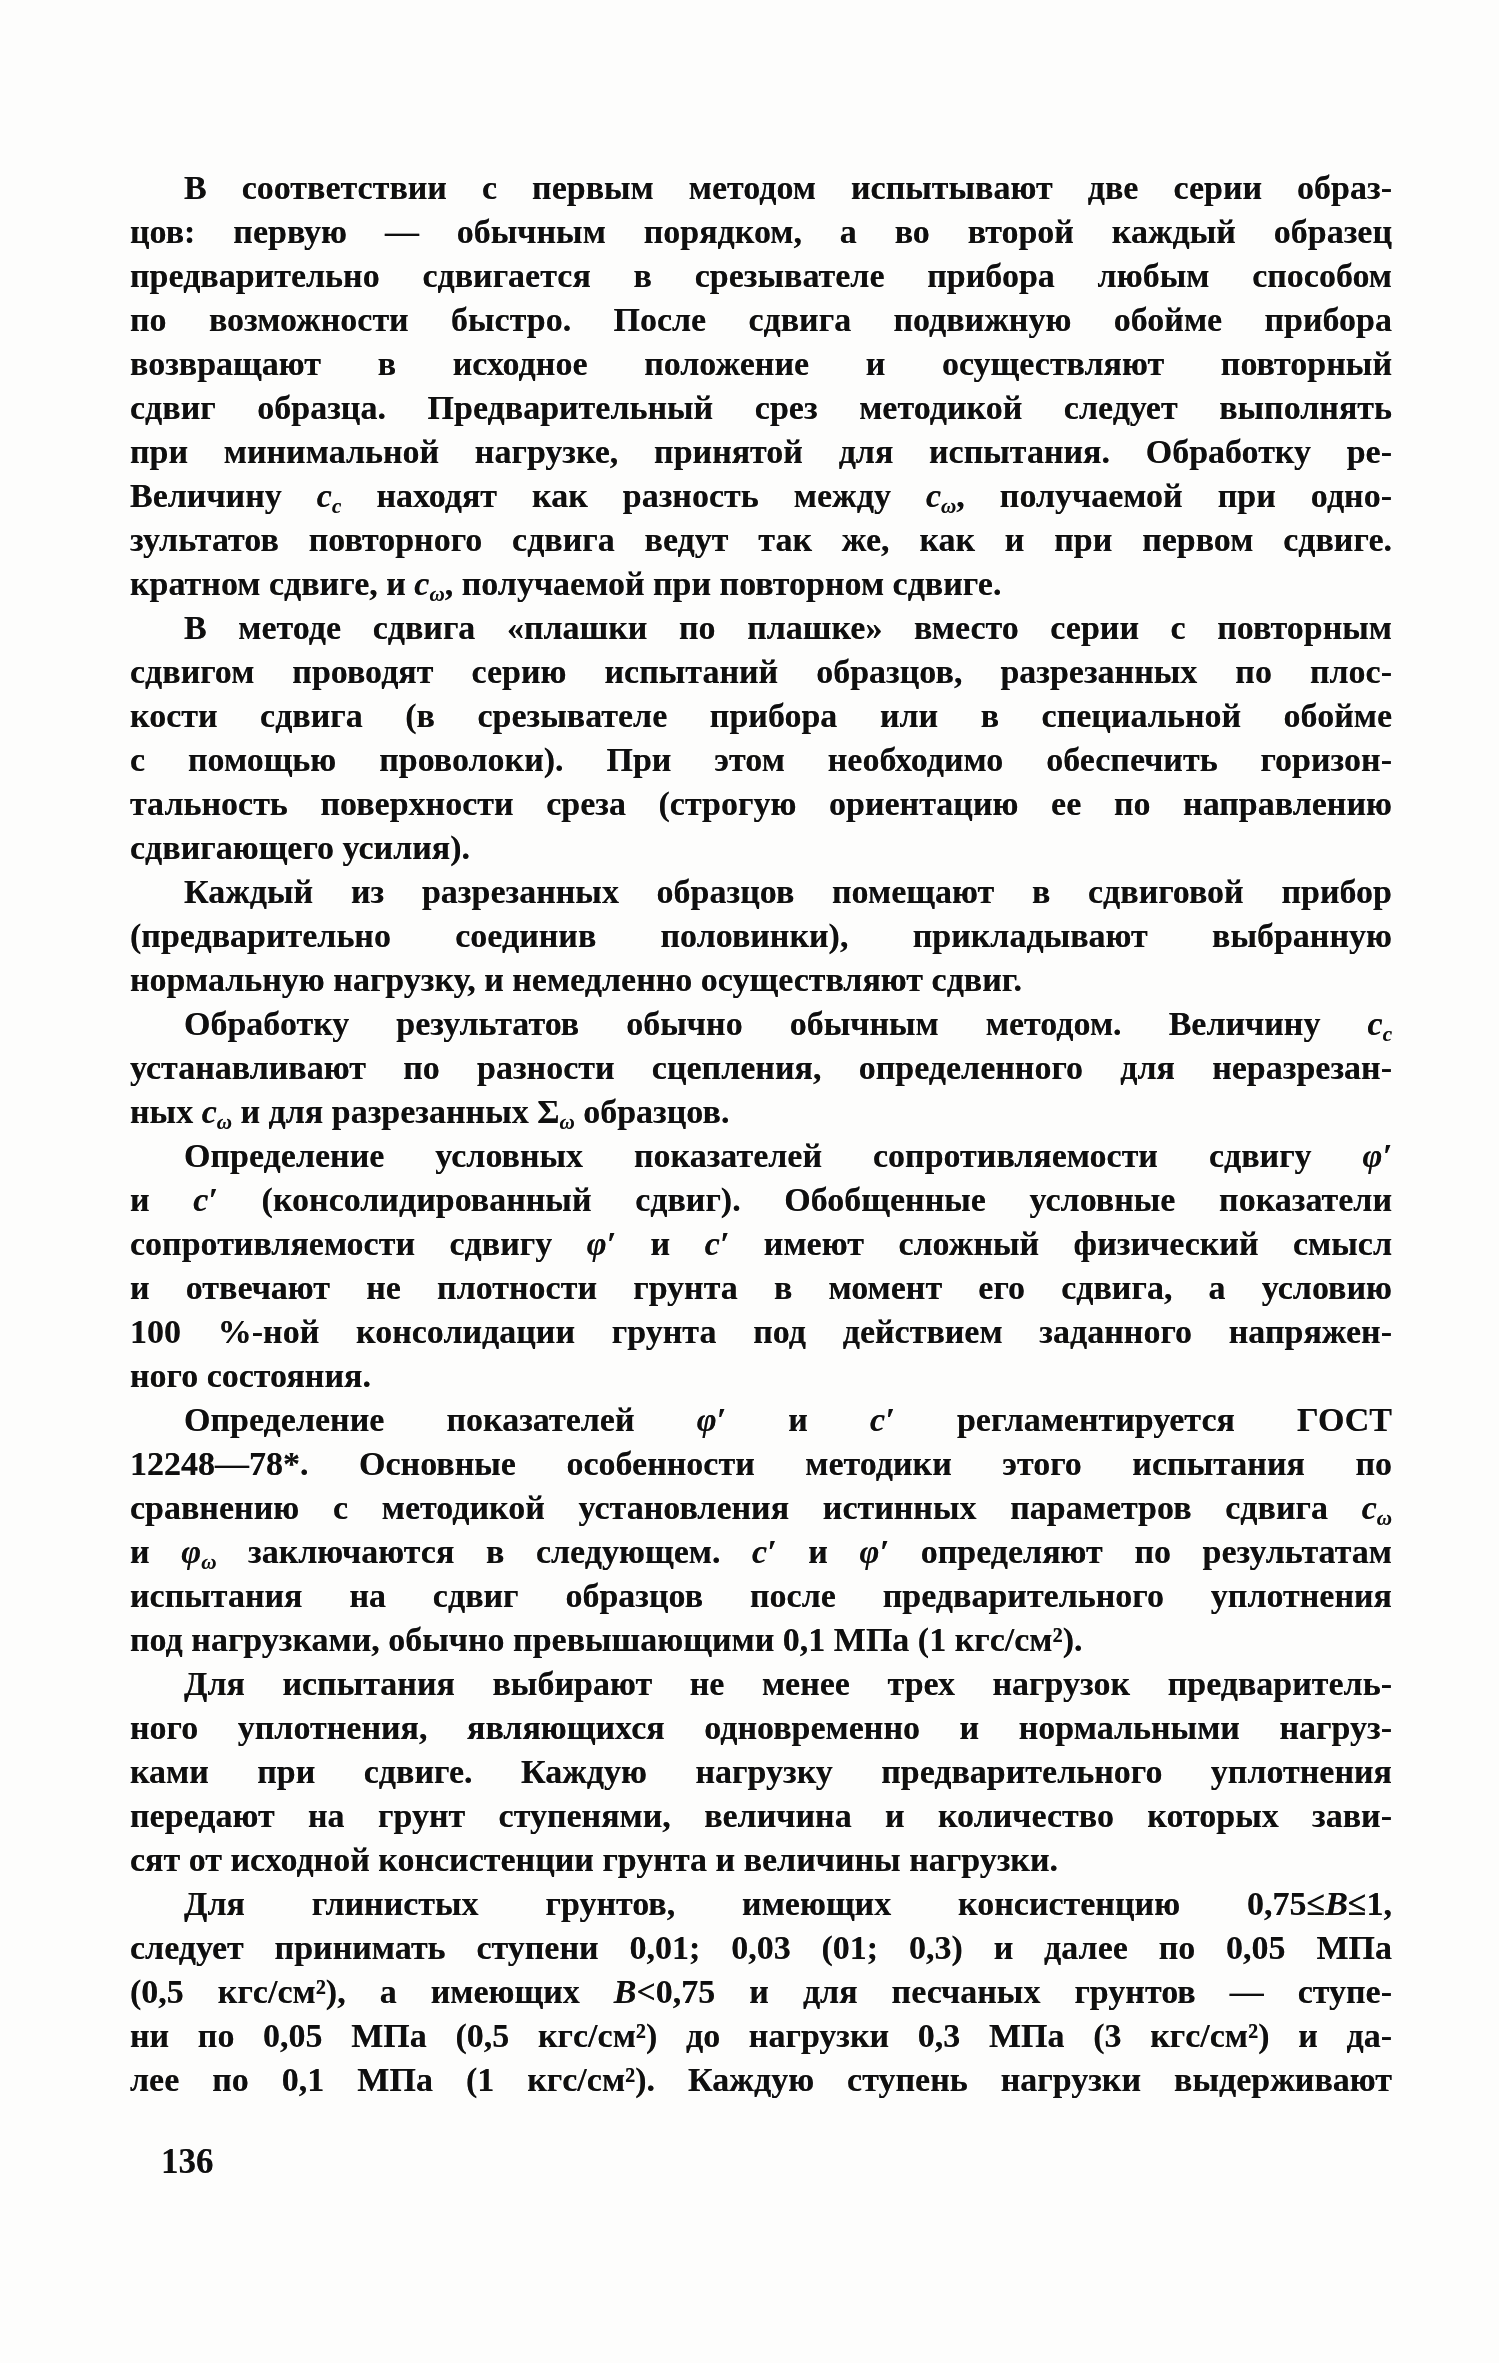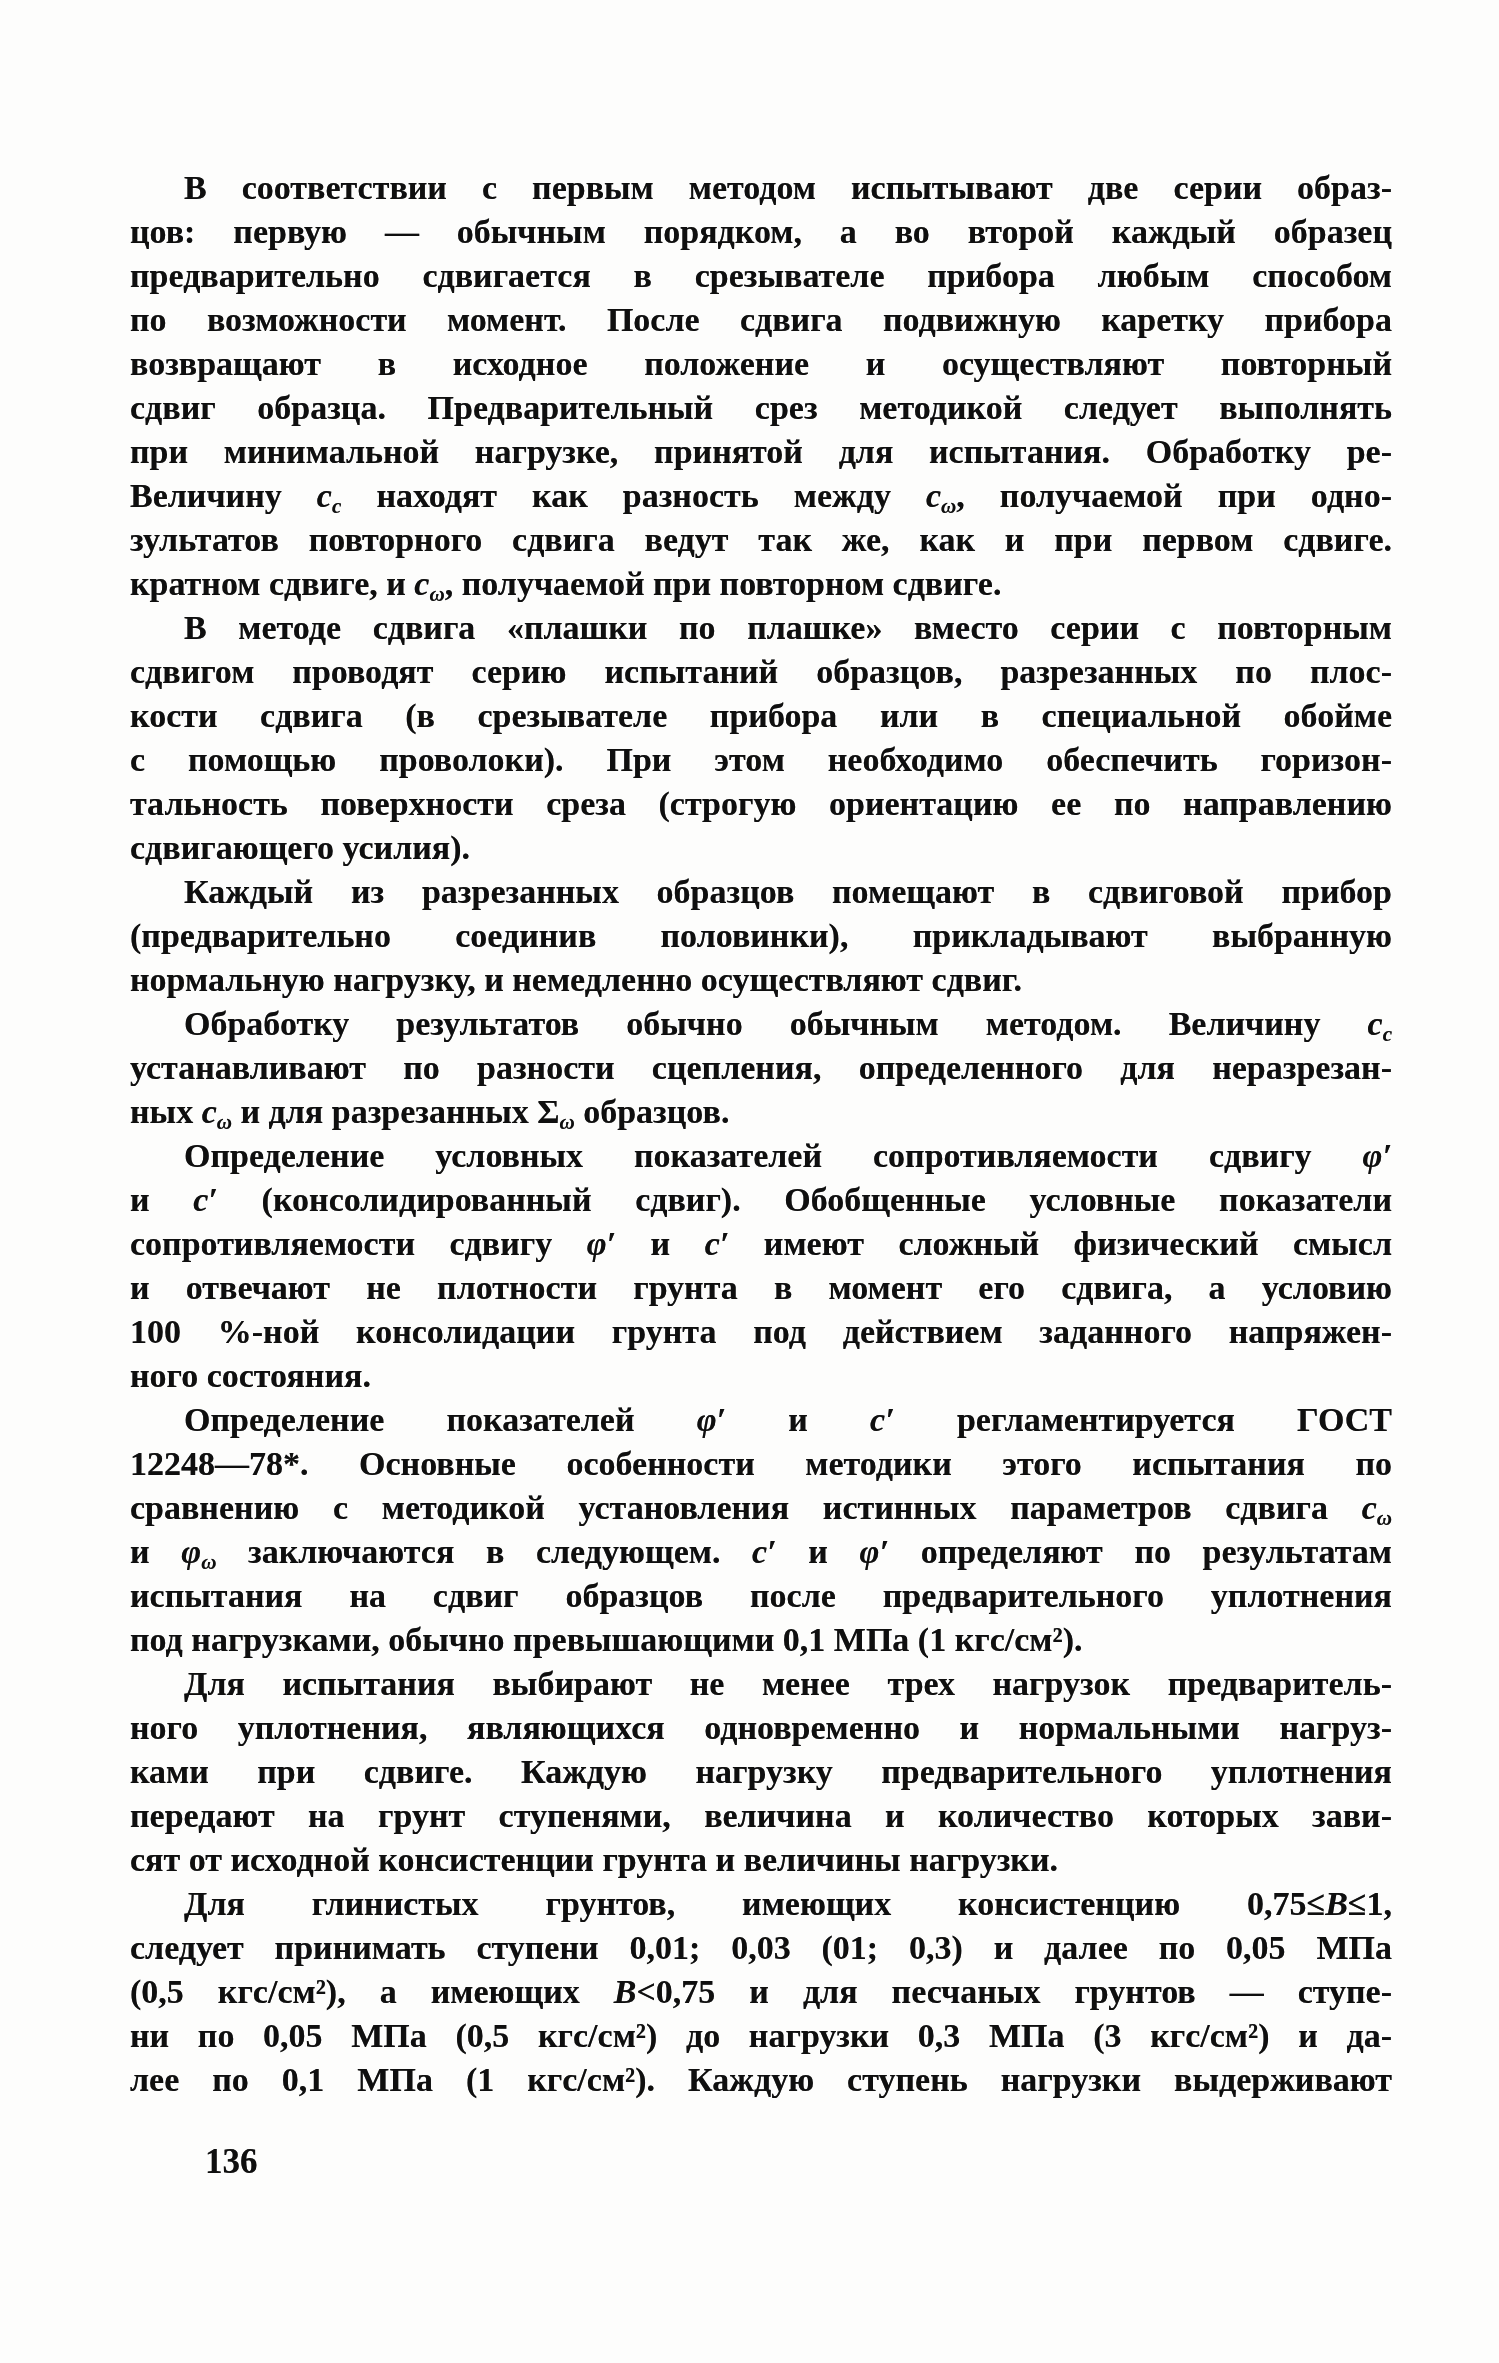--- a/index.html
+++ b/index.html
@@ -43,33 +43,32 @@
     vertical-align:-0.3em;
   }
   .page-number{
     position:absolute;
     left:161px;
     top:2140px;
     font-size:35px;
     font-weight:700;
     line-height:44px;
     text-shadow:0 0 0.5px rgba(10,10,10,0.55);
-    margin-left:44px;
   }
 </style>
 </head>
 <body>
 
 <div class="page">
   <div class="text-block">
       <div class="para">
         <div class="line j ind"><span>В соответствии с первым методом испытывают две серии образ-</span></div>
         <div class="line j"><span>цов: первую — обычным порядком, а во второй каждый образец</span></div>
         <div class="line j"><span>предварительно сдвигается в срезывателе прибора любым способом</span></div>
-        <div class="line j"><span>по возможности момент. После сдвига подвижную каретку прибора</span></div>
+        <div class="line j"><span>по возможности быстро. После сдвига подвижную обойме прибора</span></div>
         <div class="line j"><span>возвращают в исходное положение и осуществляют повторный</span></div>
         <div class="line j"><span>сдвиг образца. Предварительный срез методикой следует выполнять</span></div>
         <div class="line j"><span>при минимальной нагрузке, принятой для испытания. Обработку ре-</span></div>
         <div class="line j"><span>Величину </span><span class="it">c</span><span class="sub">c</span><span> находят как разность между </span><span class="it">c</span><span class="sub">ω</span><span>, получаемой при одно-</span></div>
         <div class="line j"><span>зультатов повторного сдвига ведут так же, как и при первом сдвиге.</span></div>
         <div class="line"><span>кратном сдвиге, и </span><span class="it">c</span><span class="sub">ω</span><span>, получаемой при повторном сдвиге.</span></div>
       </div>
       <div class="para">
         <div class="line j ind"><span>В методе сдвига «плашки по плашке» вместо серии с повторным</span></div>
         <div class="line j"><span>сдвигом проводят серию испытаний образцов, разрезанных по плос-</span></div>

